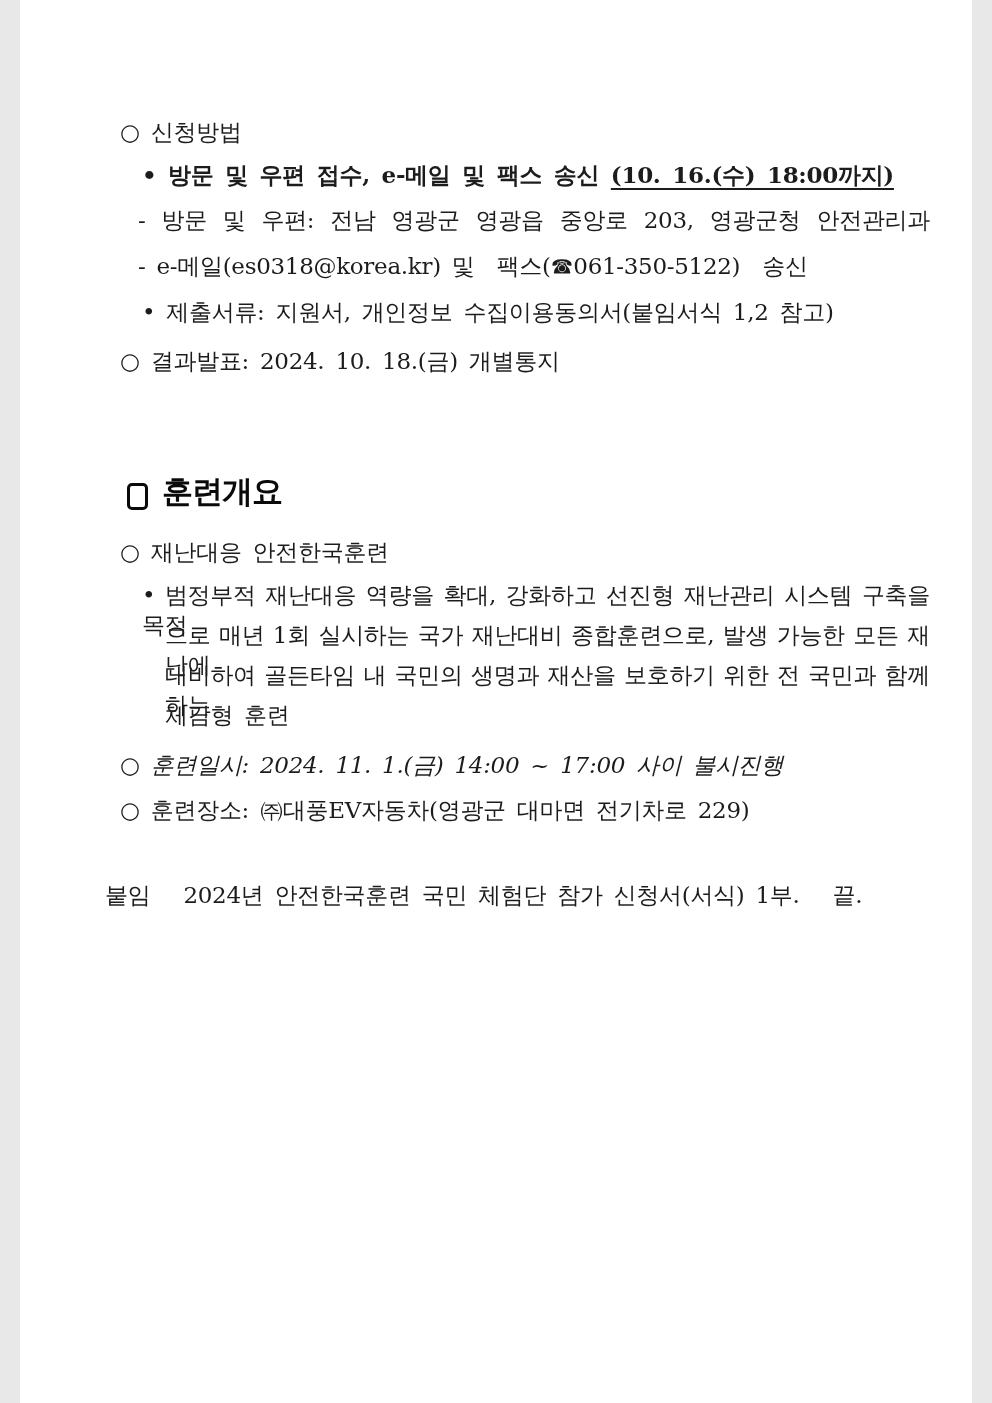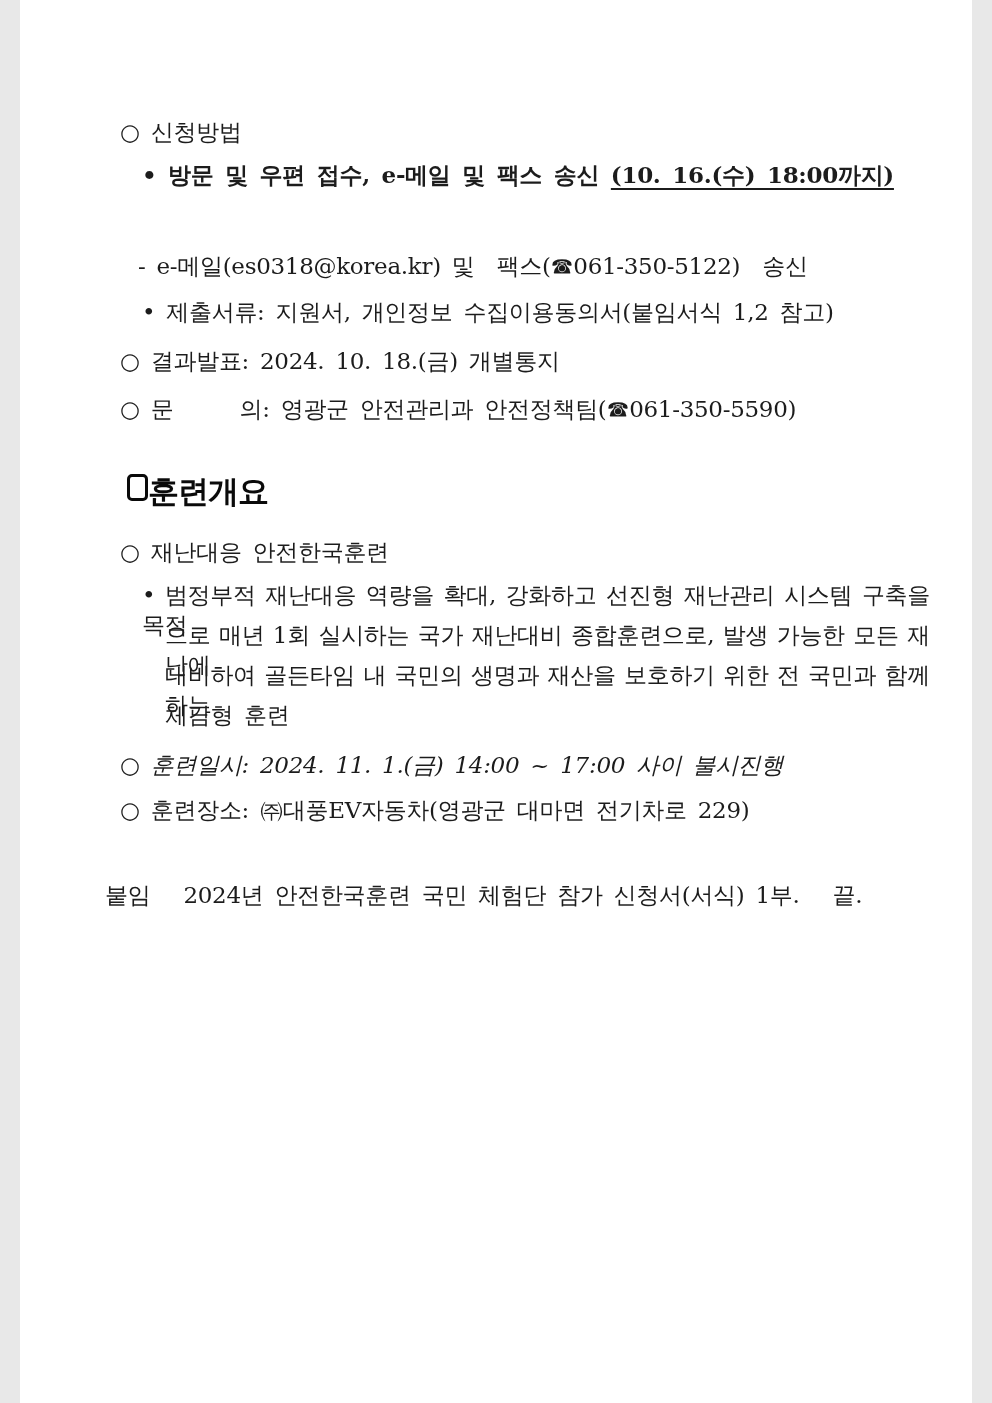--- a/index.html
+++ b/index.html
@@ -34,49 +34,50 @@
   }
   .section-heading {
     position: absolute;
     font-family: "Liberation Sans", "DejaVu Sans", sans-serif;
     font-weight: 800;
     font-size: 31px;
     line-height: 36px;
     letter-spacing: -1px;
     color: #0a0a0a;
     display: flex;
-    align-items: flex-start;
+    align-items: flex-end;
+    gap: 14px;
     padding-left: 15px;
   }
   .checkbox-square {
     display: inline-block;
     width: 21px;
     height: 27px;
     border: 3px solid #0a0a0a;
     border-radius: 5px;
     box-sizing: border-box;
   }
 </style>
 </head>
 <body>
 
 <div class="page">
 
   <div class="line" style="left:100px; top:117px;">○ 신청방법</div>
 
   <div class="line" style="left:122px; top:160px;font-weight:bold;"><span>• 방문 및 우편 접수, e-메일 및 팩스 송신 </span><span class="underlined">(10. 16.(수) 18:00까지)</span></div>
 
+  <div class="line just" style="left:118px; top:205px; width:792px;">- 방문 및 우편: 전남 영광군 영광읍 중앙로 203, 영광군청 안전관리과</div>
 
   <div class="line" style="left:118px; top:251px;">- e-메일(es0318@korea.kr) 및  팩스(☎061-350-5122)  송신</div>
 
   <div class="line" style="left:122px; top:297px;">• 제출서류: 지원서, 개인정보 수집이용동의서(붙임서식 1,2 참고)</div>
 
   <div class="line" style="left:100px; top:346px;">○ 결과발표: 2024. 10. 18.(금) 개별통지</div>
 
-  <div class="line" style="left:100px; top:394px;">○ 문      의: 영광군 안전관리과 안전정책팀(☎061-350-5590)</div>
 
   <div class="section-heading" style="left:92px; top:474px;">
     <span class="checkbox-square"></span>
     <span>훈련개요</span>
   </div>
 
   <div class="line" style="left:100px; top:537px;">○ 재난대응 안전한국훈련</div>
 
   <div class="line just" style="left:122px; top:580px; width:788px;">• 범정부적 재난대응 역량을 확대, 강화하고 선진형 재난관리 시스템 구축을 목적</div>
 

